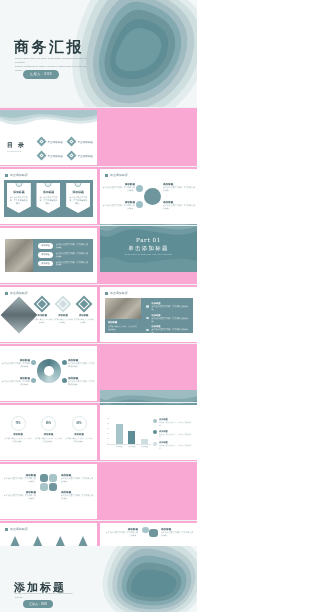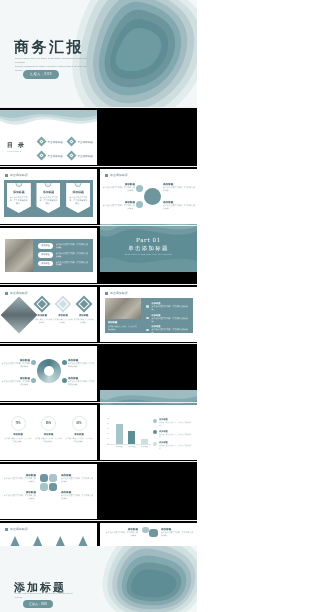--- a/index.html
+++ b/index.html
@@ -2,21 +2,21 @@
 <html><head>
 <meta charset="utf-8">
 <style>
   * { box-sizing: border-box; margin: 0; padding: 0; }
   html, body {
     width: 197px; height: 612px;
     background: #ffffff;
     font-family: "Liberation Sans", sans-serif;
     overflow: hidden;
   }
-  .sheet { width: 197px; height: 612px; position: relative; background: #000000; }
+  .sheet { width: 197px; height: 612px; position: relative; background: #f9a8d4; }
 
   
   .slide {
     position: absolute;
     width: 97px; height: 55px;
     background: #ffffff;
     overflow: hidden;
   }
   .slide.wide { width: 197px; height: 107px; left: 0; }
 

